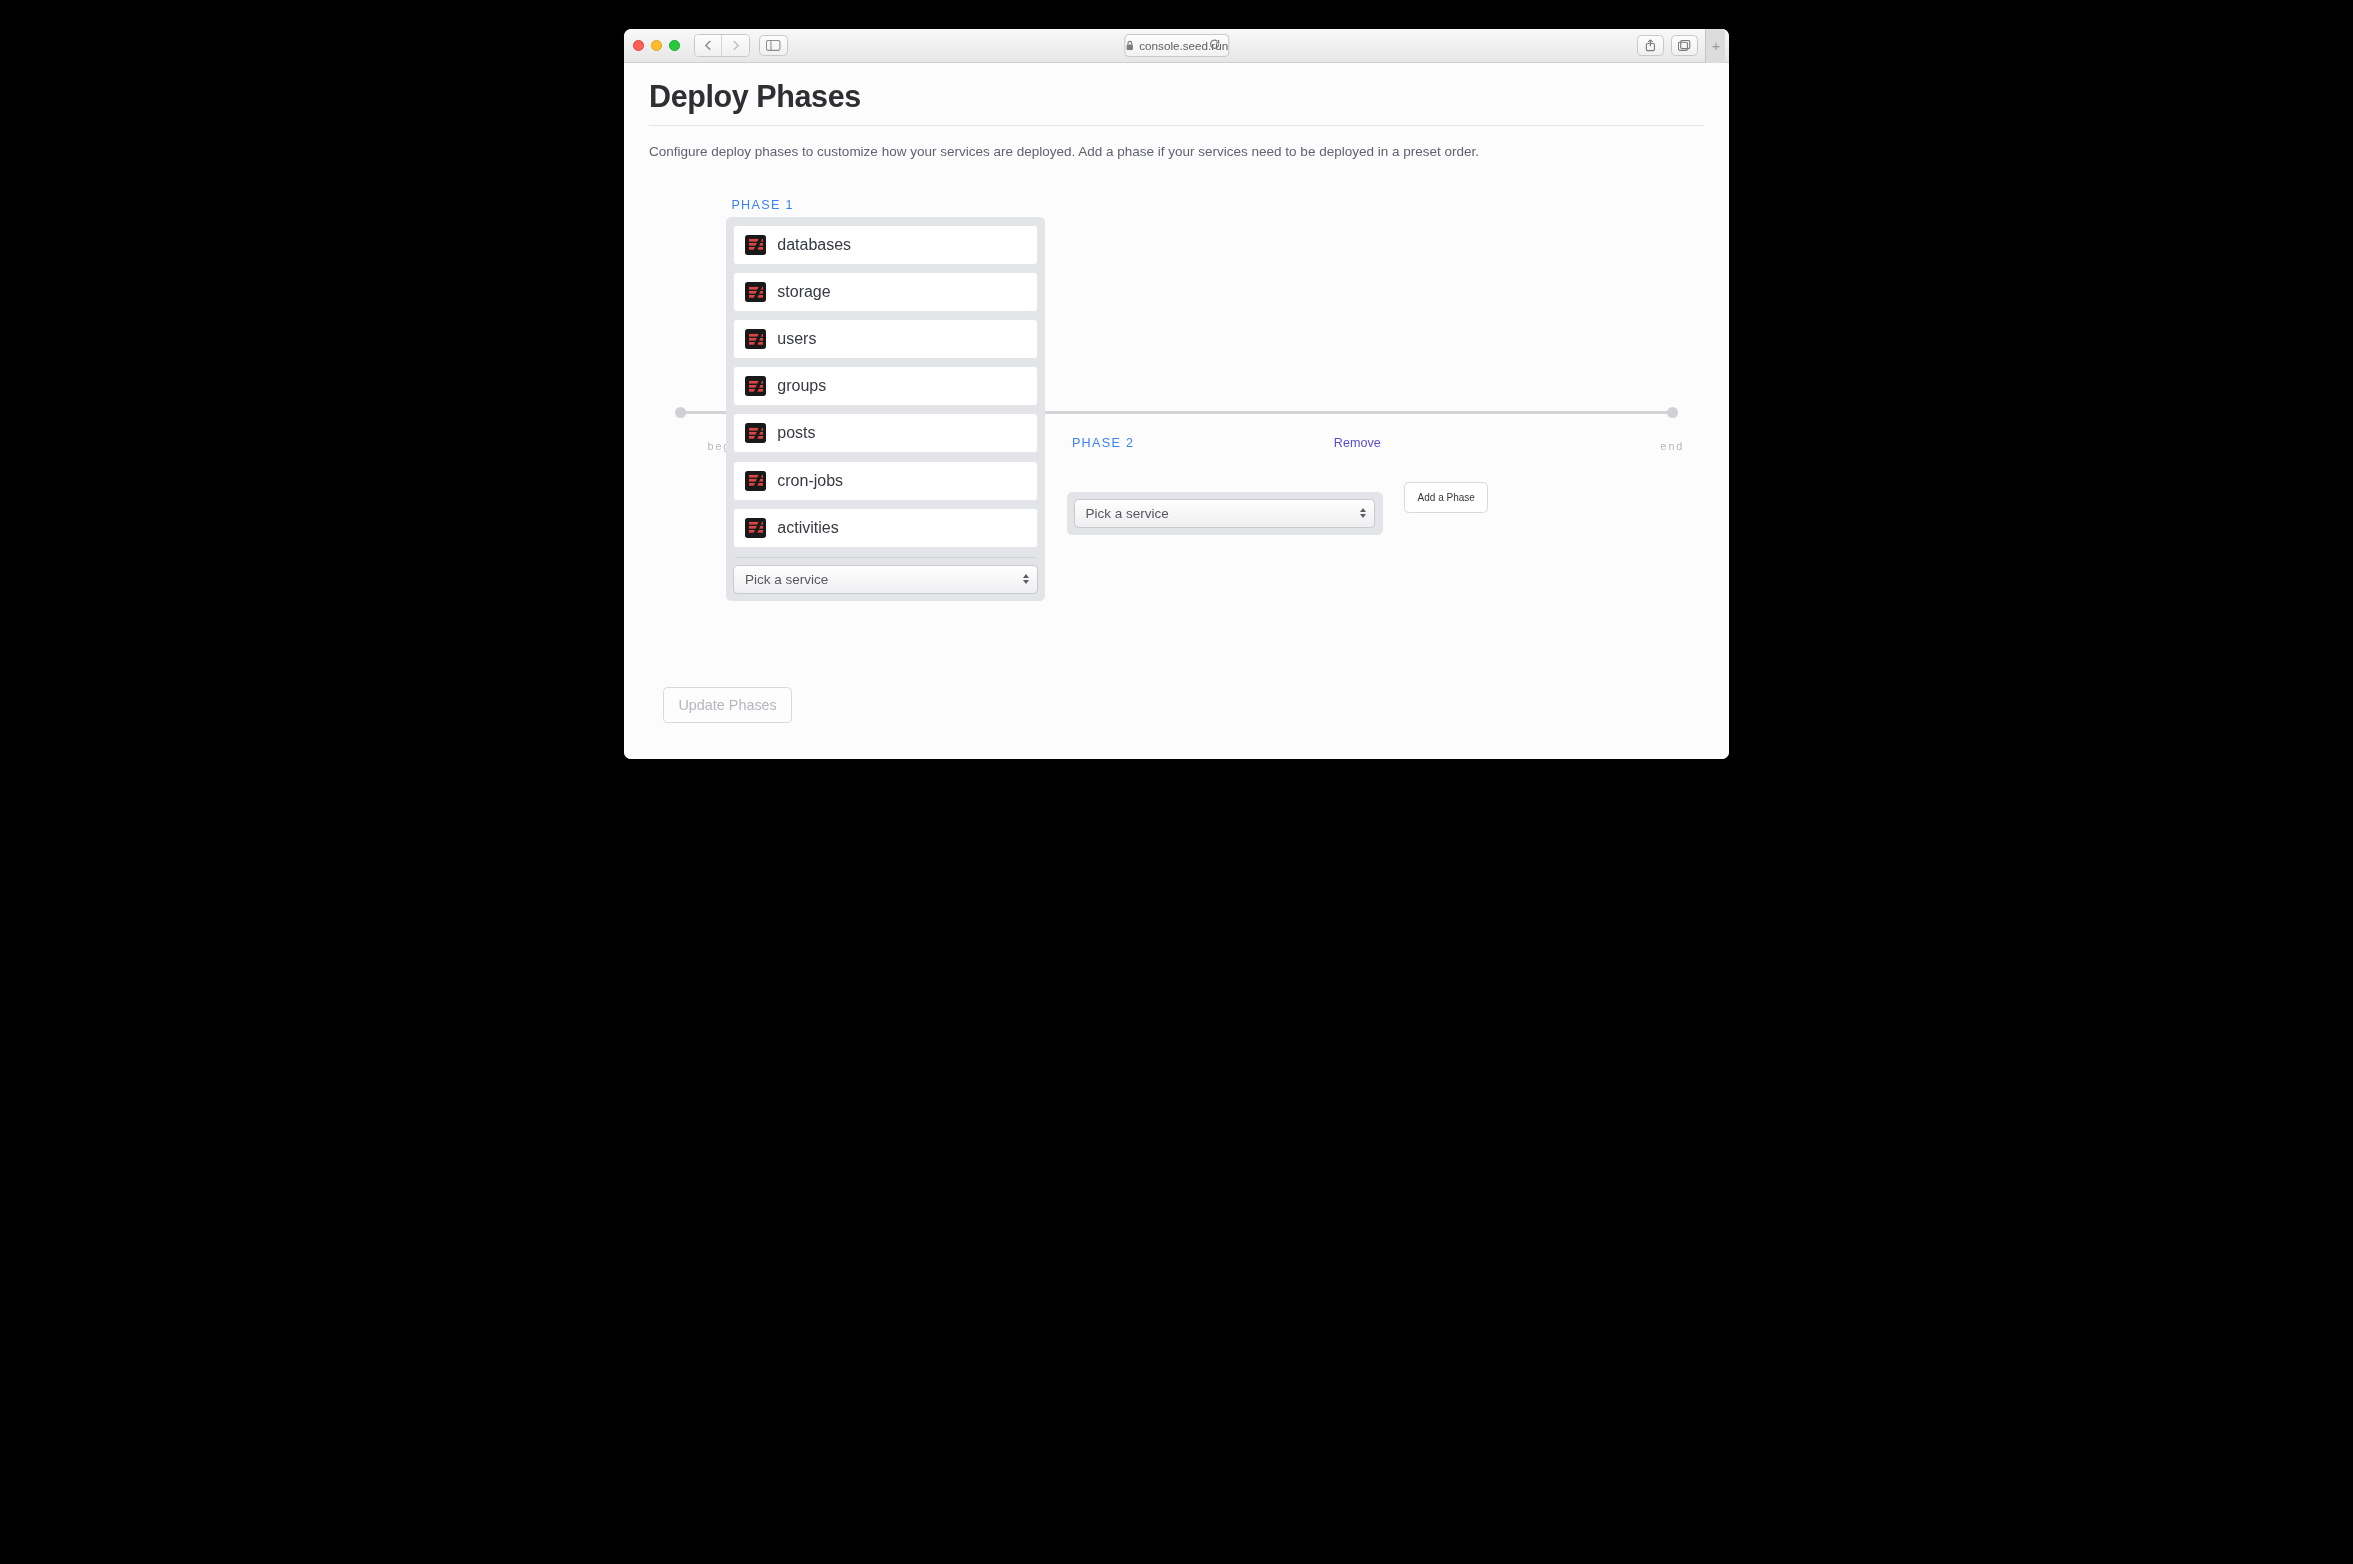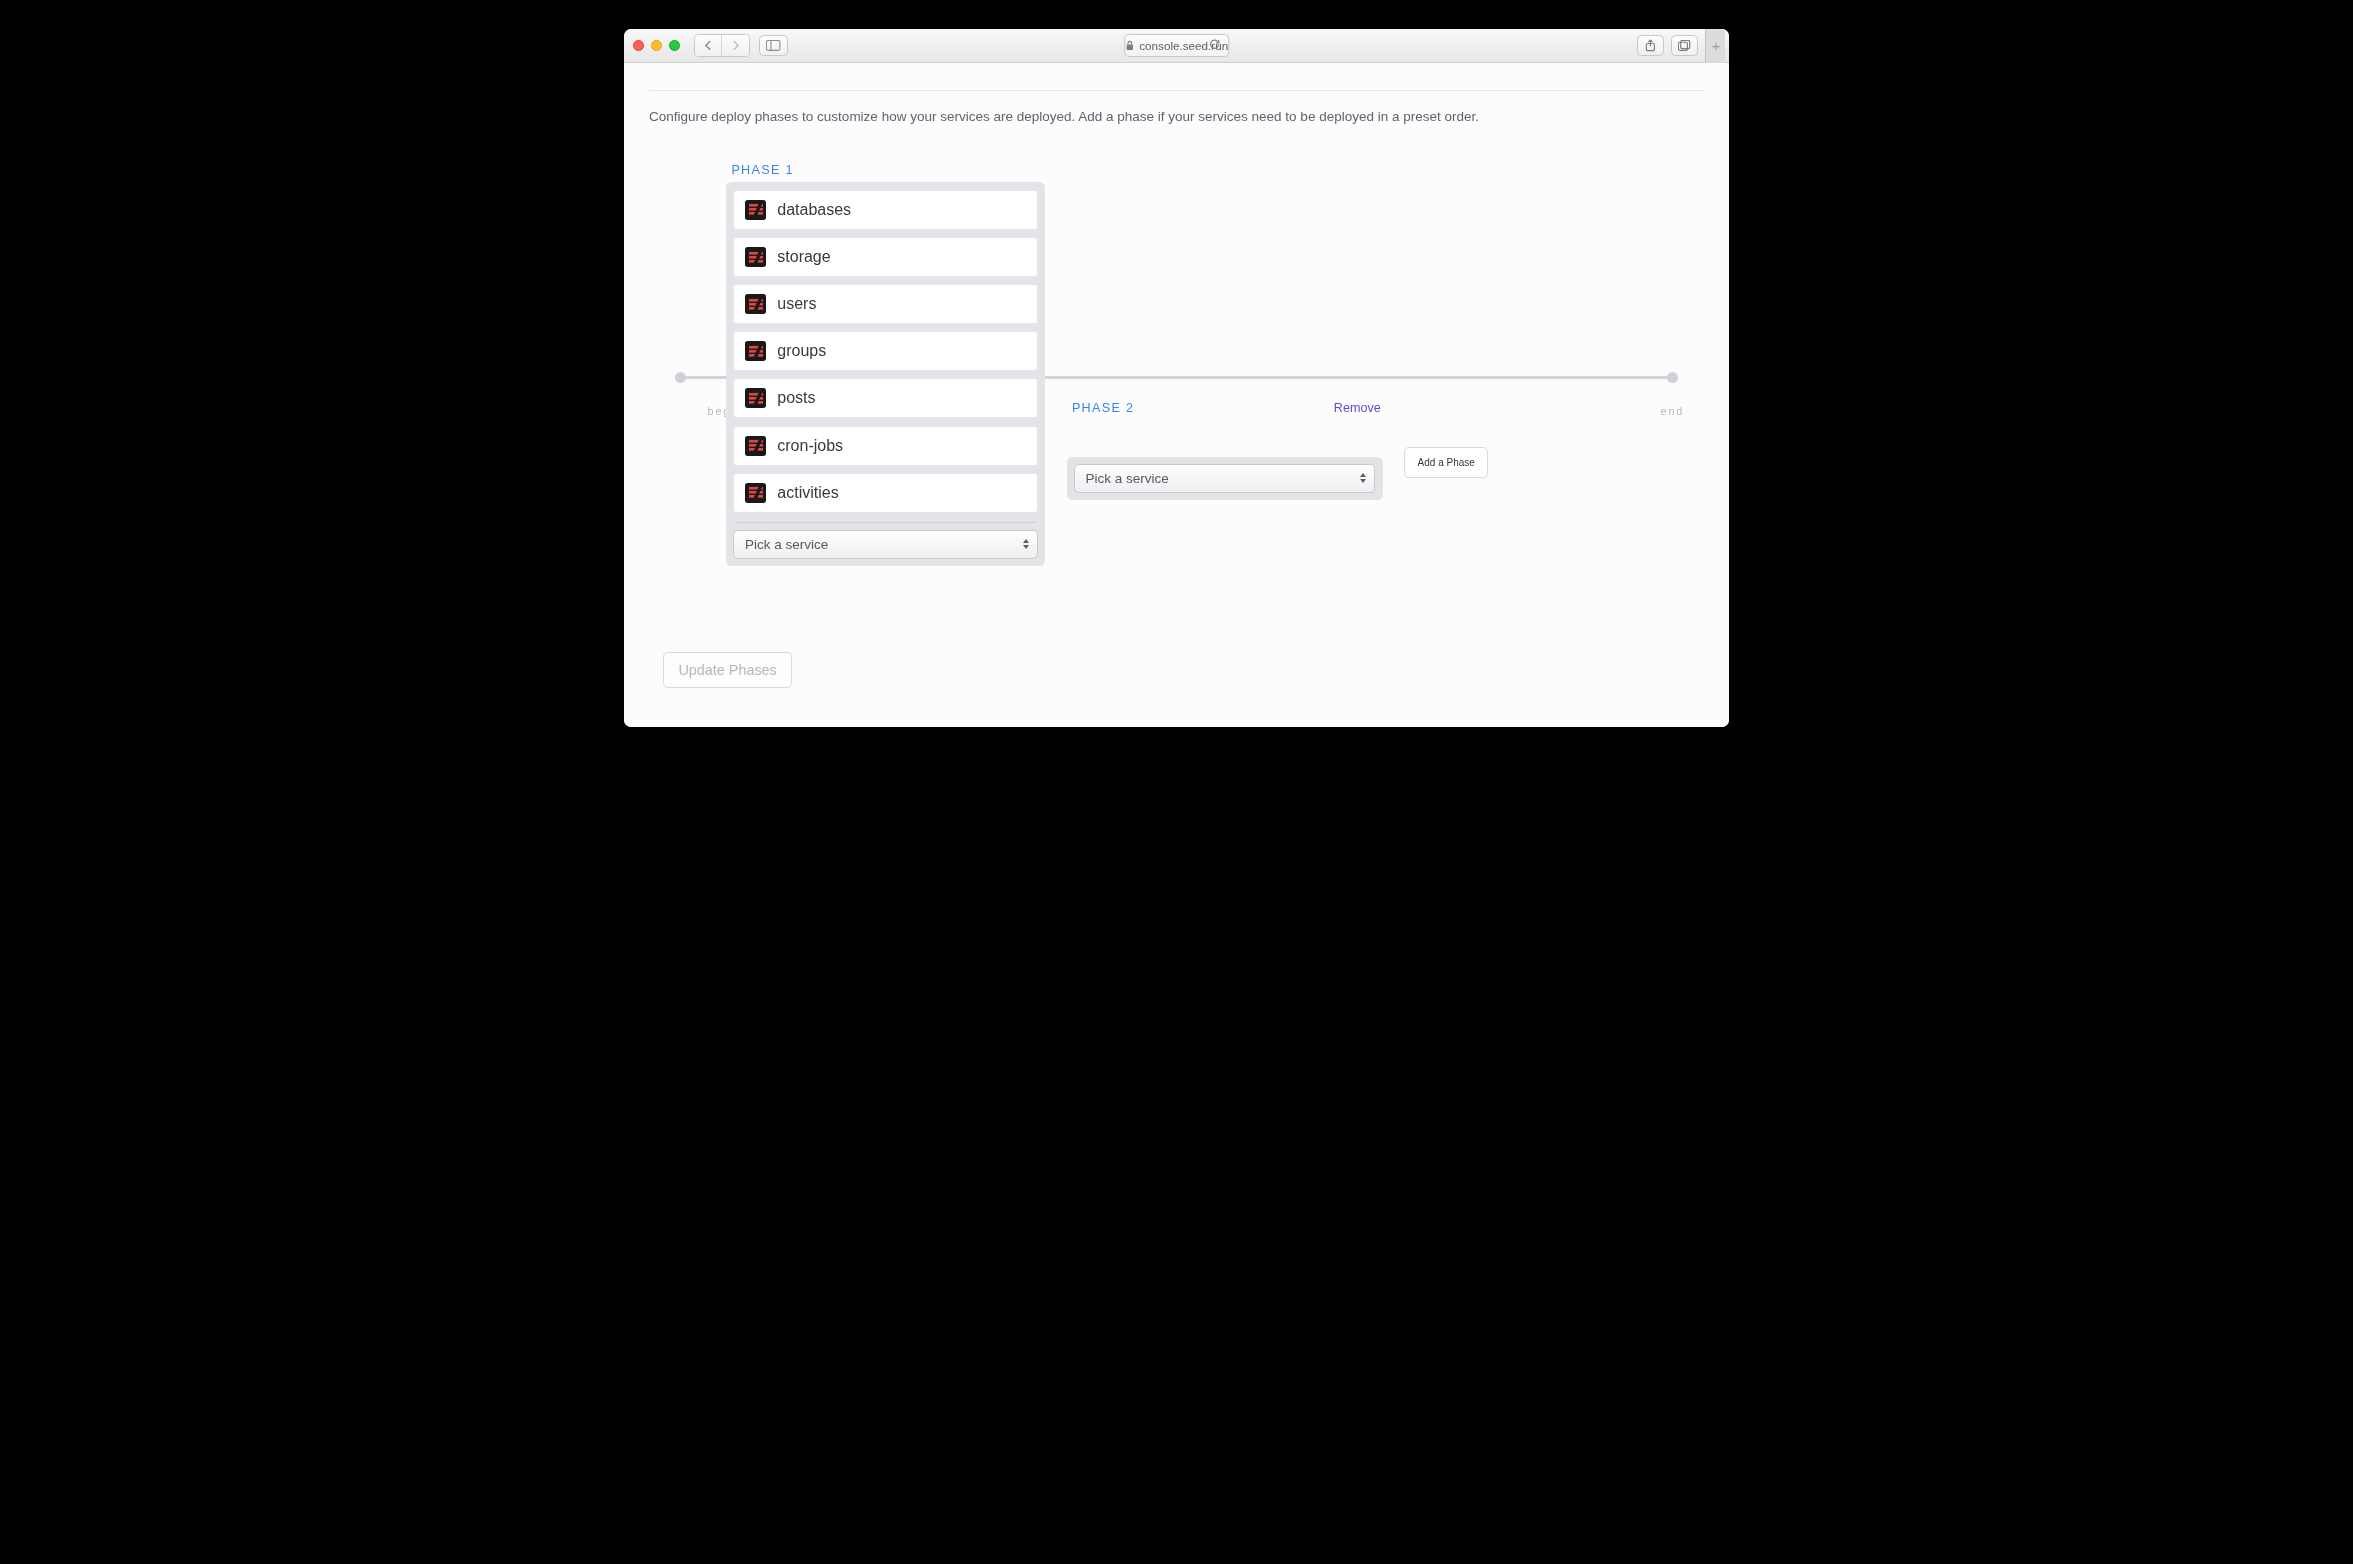--- a/index.html
+++ b/index.html
@@ -218,20 +218,21 @@
         <svg width="12.6" height="10.8" viewBox="0 0 14 12">
             <rect x="0.5" y="2.5" width="10" height="9" rx="1.5" fill="none" stroke="#7d7d7d" stroke-width="1.3"></rect>
             <rect x="3" y="0.5" width="10" height="9" rx="1.5" fill="none" stroke="#7d7d7d" stroke-width="1.3"></rect>
           </svg>
       </div>
       <div class="plus-tab">+</div>
     </div>
   </div>
 
   <div class="page">
+    <h1 class="page-title">Deploy Phases</h1>
     <hr class="title-underline">
     <p class="page-desc">Configure deploy phases to customize how your services are deployed. Add a phase if your services need to be deployed in a preset order.</p>
 
     <div class="timeline-area">
       <div class="track"></div>
       <div class="track-dot dot-begin"></div>
       <div class="track-dot dot-end"></div>
       <div class="track-label lbl-begin">begin</div>
       <div class="track-label lbl-end">end</div>
 

